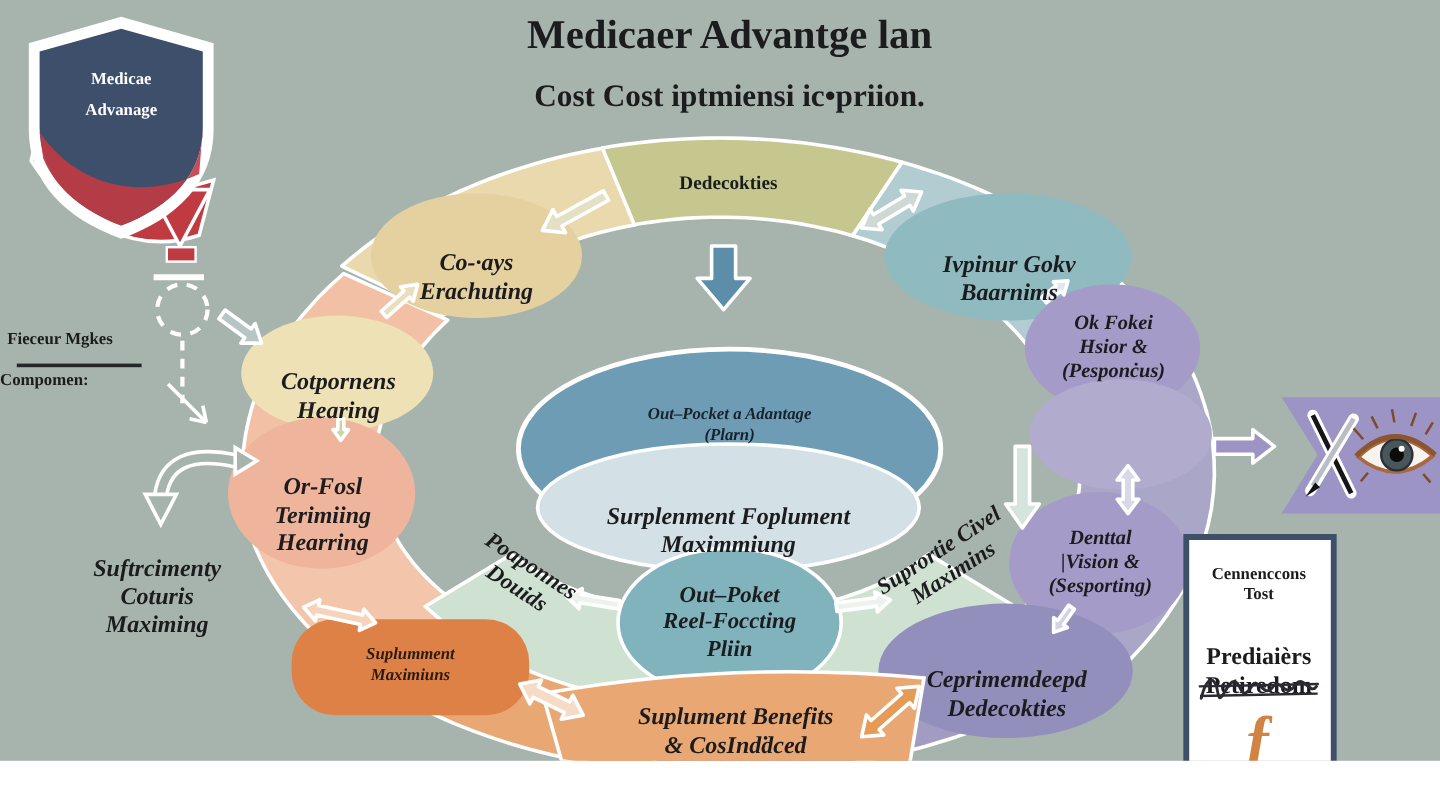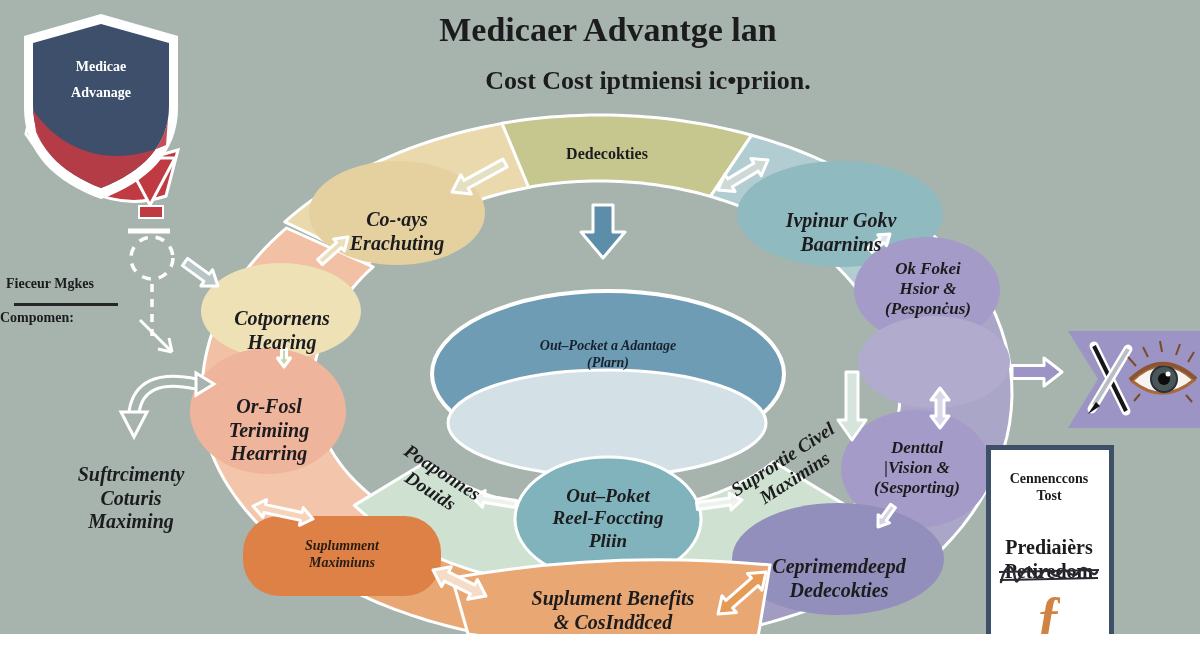--- a/index.html
+++ b/index.html
@@ -100,21 +100,21 @@
       <path d="M172,352 L158,349 M172,352 L169,338" fill="none" stroke="#ffffff" stroke-width="3"></path>
       <path d="M30,116 C62,162 105,178 150,158 L178,150 L166,196 C112,214 58,184 26,134 Z" fill="#c03a42" stroke="#ffffff" stroke-width="3"></path>
       <path d="M125,158 L175,158 L150,205 Z" fill="#c03a42" stroke="#ffffff" stroke-width="3"></path>
       <rect x="139" y="206" width="24" height="12" fill="#c03a42" stroke="#ffffff" stroke-width="2"></rect>
       <path d="M101,14 L178,36 L178,108 C178,152 148,182 101,199 C54,182 24,152 24,108 L24,36 Z" fill="#ffffff"></path>
       <path d="M101,24 L169,43 L169,106 C169,146 142,172 101,188 C60,172 33,146 33,106 L33,43 Z" fill="#3e4f6b"></path>
       <path d="M33,110 C60,150 110,170 166,145 L169,106 C169,146 142,172 101,188 C70,176 47,158 36,132 Z" fill="#c03a42" opacity="0.9"></path>
     </svg>
 
   <div class="lbl t34" style="left:608px;top:30px;white-space:nowrap;">Medicaer Advantge lan</div>
-  <div class="lbl t26" style="left:608px;top:81px;white-space:nowrap;margin-left:40px;">Cost Cost iptmiensi ic•priion.</div>
+  <div class="lbl t26" style="left:608px;top:81px;white-space:nowrap;">Cost Cost iptmiensi ic•priion.</div>
 
   <div class="lbl t21 white" style="left:101px;top:67px;">Medicae</div>
   <div class="lbl t21 white" style="left:101px;top:93px;">Advanage</div>
 
   <div class="lbl-left t21" style="left:6px;top:276px;">Fieceur Mgkes</div>
   <div id="underline"></div>
   <div class="lbl-left t21" style="left:0px;top:310px;">Compomen:</div>
   <div class="lbl t20 it" style="left:131px;top:478px;">Suftrcimenty
 Coturis
 Maximing</div>
@@ -136,20 +136,22 @@
 Hearing</div>
   <div class="lbl t20 it" style="left:269px;top:410px;">Or-Fosl
 Terimiing
 Hearring</div>
   <div class="lbl t19 it rot33" style="left:436px;top:482px;">Poaponnes
 Douids</div>
   <div class="lbl t19 it rotm33" style="left:789px;top:469px;">Suprortie Civel
 Maximins</div>
   <div class="lbl t21 it" style="left:608px;top:355px;color:#16222c;">Out–Pocket a Adantage
 (Plarn)</div>
+  <div class="lbl t20 it" style="left:607px;top:423px;">Surplenment Foplument
+Maximmiung</div>
   <div class="lbl t19 it" style="left:608px;top:519px;">Out–Poket
 Reel-Foccting
 Pliin</div>
   <div class="lbl t21 it" style="left:342px;top:555px;color:#2a1a10;">Suplumment
 Maximiuns</div>
   <div class="lbl t20 it" style="left:613px;top:602px;">Suplument Benefits
 &amp; CosIndḋced
 Cotuniond</div>
 
   <div id="info-box"></div>

